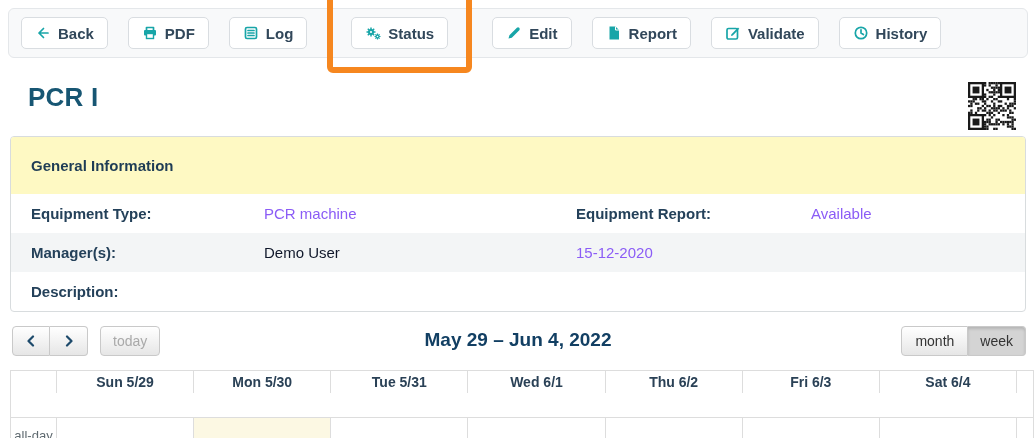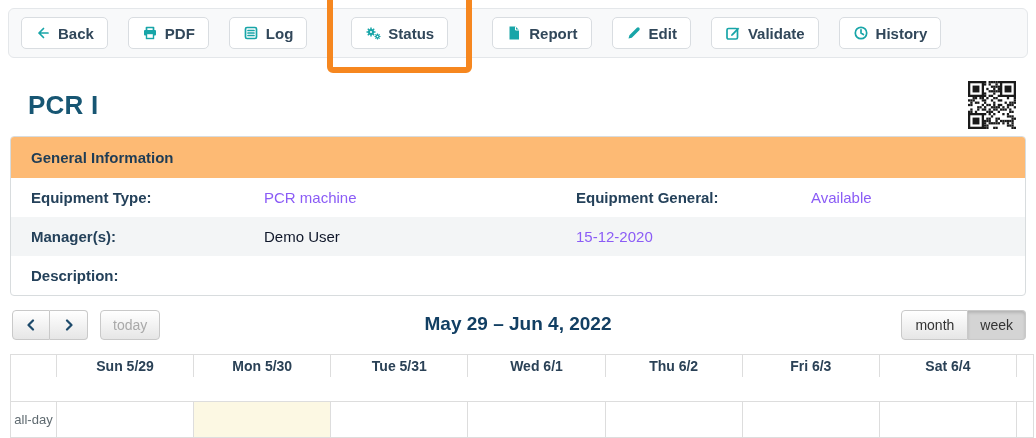--- a/index.html
+++ b/index.html
@@ -10,29 +10,29 @@
   .toolbar { margin:8px; height:50px; background:#f8f9fa; border:1px solid #e4e7ea;
     border-radius:6px; display:flex; align-items:center; gap:20px; padding:0 12px; }
   .tb-btn { display:inline-flex; align-items:center; gap:7px; background:#fff;
     border:1px solid #d9dde1; border-radius:5px; padding:6px 13px; height:32px;
     font-size:15px; font-weight:700; color:#31475a; cursor:pointer; white-space:nowrap; }
   .tb-btn svg { width:16px; height:16px; display:block; }
   .status-ring { display:inline-flex; border:6px solid #f6871f; border-radius:6px;
     padding:18px; }
 
   
-  .page-header { display:flex; justify-content:space-between; align-items:center;
+  .page-header { display:flex; justify-content:space-between; align-items:flex-start;
     padding:16px 20px 4px 28px; height:66px; }
   .page-title { font-size:26px; font-weight:700; color:#175673; letter-spacing:0.2px; }
   .qr { width:48px; height:48px; }
 
   
   .panel { margin:4px 10px 0 10px; border:1px solid #d8dcde; border-radius:4px;
     overflow:hidden; }
-  .panel-header { background:#fdba74; padding:12px 20px; font-size:15px;
+  .panel-header { background:#fef9c3; padding:20px 20px; font-size:15px;
     font-weight:700; color:#1e3c55; }
   .info-row { display:grid; grid-template-columns:233px 312px 235px auto;
     padding:10px 0 10px 20px; font-size:15px; min-height:39px; align-items:center; }
   .info-row.alt { background:#f3f5f6; }
   .info-label { font-weight:700; color:#24415a; }
   .info-value { color:#8b5cf6; }
   .info-link { color:#0f172a; cursor:pointer; text-decoration:none; }
 
   
   .cal-toolbar { position:relative; margin:14px 10px 12px 10px; height:32px; }
@@ -130,33 +130,33 @@
         <circle class="tealfill" cx="12.5" cy="11.5" r="2"></circle>
             <circle cx="12.5" cy="11.5" r="0.8" fill="#fff"></circle>
       </svg>
         </span>
       <span>Status</span>
     </button>
   </span>
   <button class="tb-btn">
     <span>
         <svg viewBox="0 0 16 16">
+          <path class="tealfill" d="M2.5 13.5 l.9-3.2 L10.9 2.8 a1.7 1.7 0 0 1 2.4 2.4 L5.8 12.7 z"></path>
+        </svg>
+      </span>
+    <span>Edit</span>
+  </button>
+  <button class="tb-btn">
+    <span>
+        <svg viewBox="0 0 16 16">
           <path class="tealfill" d="M3.5 1.5 h6 L13 5 v9.5 H3.5 z"></path>
           <path d="M9.5 1.5 V5 H13" fill="none" stroke="#fff" stroke-width="1"></path>
         </svg>
       </span>
     <span>Report</span>
-  </button>
-  <button class="tb-btn">
-    <span>
-        <svg viewBox="0 0 16 16">
-          <path class="tealfill" d="M2.5 13.5 l.9-3.2 L10.9 2.8 a1.7 1.7 0 0 1 2.4 2.4 L5.8 12.7 z"></path>
-        </svg>
-      </span>
-    <span>Edit</span>
   </button>
   <button class="tb-btn">
     <span>
         <svg viewBox="0 0 16 16">
           <rect class="teal" x="2" y="3.5" width="10.5" height="10.5" rx="1.5"></rect>
           <path class="tealfill" d="M6.5 9.3 L13 2.5 l1.3 1.3 L7.8 10.5 l-1.8.5 z"></path>
         </svg>
       </span>
     <span>Validate</span>
   </button>
@@ -324,21 +324,21 @@
         <rect x="2" y="30" width="10" height="10" fill="#fff"></rect>
         <rect x="4" y="32" width="6" height="6" fill="#1a1a1a"></rect>
       </svg></div>
 </div>
 
 <div class="panel">
   <div class="panel-header">General Information</div>
   <div class="info-row">
     <span class="info-label">Equipment Type:</span>
     <span class="info-value">PCR machine</span>
-    <span class="info-label">Equipment General:</span>
+    <span class="info-label">Equipment Report:</span>
     <span class="info-value">Available</span>
   </div>
   <div class="info-row alt">
     <span class="info-label">Manager(s):</span>
     <span><a class="info-link">Demo User</a></span>
     <span class="info-value">15-12-2020</span>
   </div>
   <div class="info-row">
     <span class="info-label">Description:</span>
     <span class="info-value"></span>

